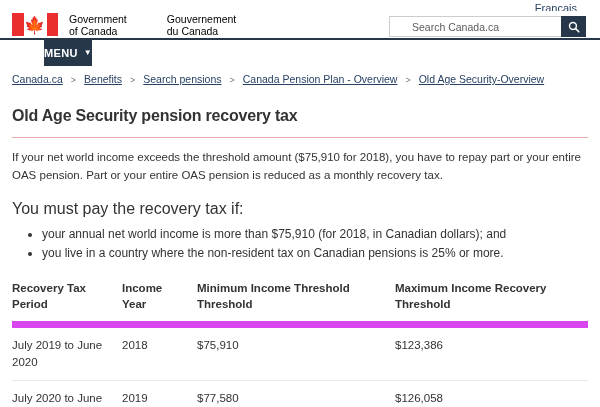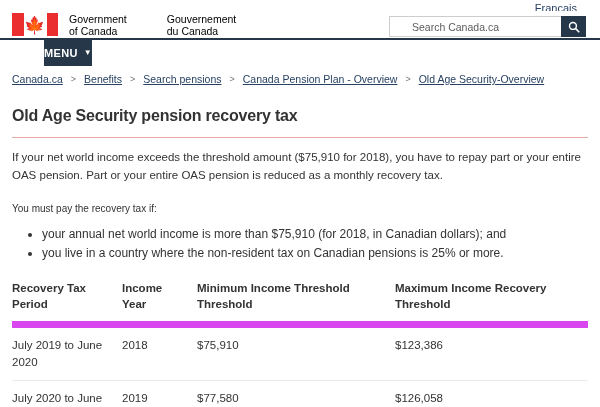--- a/index.html
+++ b/index.html
@@ -124,21 +124,21 @@
     margin-left: 36px;
   }
   .chev { font-size: 8px; line-height: 8px; }
 
   
   .breadcrumb {
     padding: 3px 12px 0 12px;
     font-size: 10.5px;
     color: #284162;
     display: flex;
-    align-items: center;
+    align-items: flex-end;
     flex-wrap: nowrap;
     white-space: nowrap;
   }
   .crumb {
     color: #284162;
     text-decoration: underline;
     cursor: pointer;
   }
   .crumb-sep {
     color: #767676;
@@ -162,21 +162,21 @@
     margin: 7px 0 0 0;
   }
   .para {
     font-size: 11.5px;
     line-height: 18px;
     color: #333333;
     margin: 10px 0 16px 0;
     max-width: 578px;
   }
   .lead-in {
-    font-size: 10px;
+    font-size: 16px;
     line-height: 18px;
     color: #333333;
     margin: 16px 0 0 0;
   }
   ul.cond-list {
     margin: 7px 0 0 0;
     padding-left: 30px;
     list-style: disc;
   }
   ul.cond-list li {

